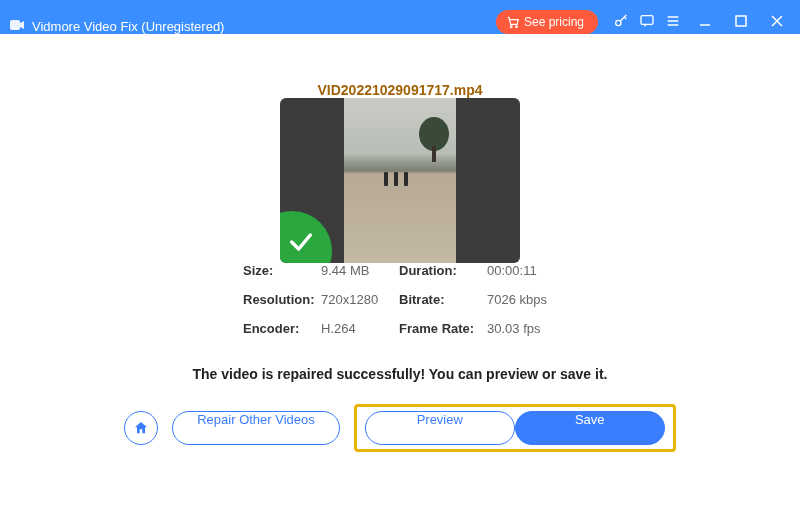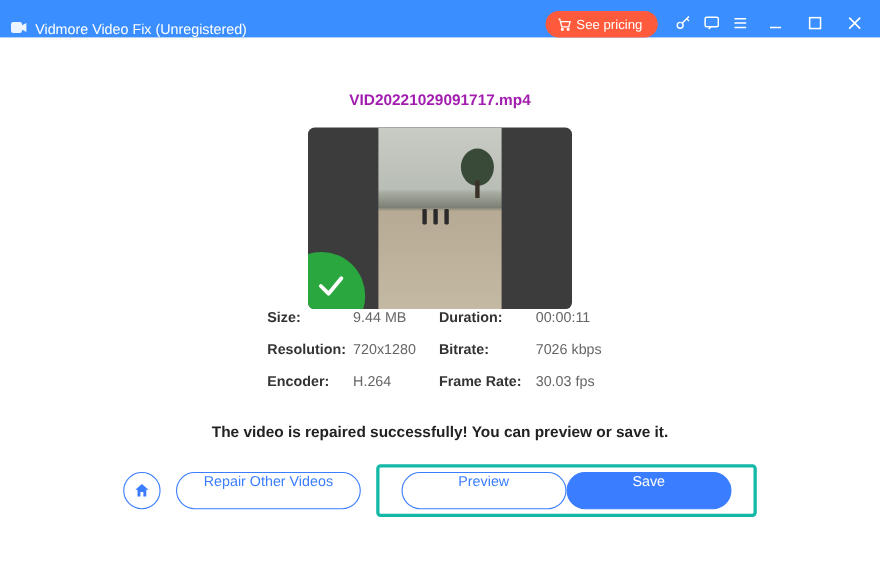--- a/index.html
+++ b/index.html
@@ -28,21 +28,21 @@
     font-size: 12px;
     margin-right: 10px;
     cursor: pointer;
   }
   .pricing-btn svg { margin-right: 4px; }
   .tb-icon { width: 26px; height: 26px; display:flex; align-items:center; justify-content:center; cursor:pointer; color:#fff; }
   .win-controls { display:flex; gap: 10px; margin-left: 6px; }
 
   .content { padding-top: 48px; display:flex; flex-direction:column; align-items:center; }
 
-  .filename { font-size: 14px; font-weight: 600; color:#a21caf; margin-bottom: 18px; }
+  .filename { font-size: 14px; font-weight: 600; color:#a16207; }
 
   .thumb-wrap {
     width: 240px; height: 165px; background:#3c3c3c; border-radius: 6px;
     position: relative; overflow:hidden; display:flex; justify-content:center;
   }
   .thumb-img {
     width: 112px; height: 100%; position:relative;
     background: linear-gradient(to bottom, #c9ccc5 0%, #b8bdb5 34%, #a6aba0 36%, #7c7f74 44%, #b6aa94 46%, #c4b9a2 100%);
   }
   .tree { position:absolute; top:18px; right:6px; width:36px; height:46px; }
@@ -74,21 +74,21 @@
     width: 34px; height:34px; border-radius:50%; border:1.5px solid #3a7dff;
     display:flex; align-items:center; justify-content:center; cursor:pointer; color:#3a7dff;
   }
   .pill-btn {
     height: 34px; padding: 0 24px; border-radius: 17px; font-size:13px;
     display:flex; justify-content:center; cursor:pointer; min-width:150px;
     border:1.5px solid #3a7dff; color:#3a7dff; background:#fff;
   }
   .pill-btn.primary { background:#3a7dff; color:#fff; }
   .highlight-box {
-    border: 3px solid #14b8a6; border-radius:4px; padding: 4px 20px;
+    border: 3px solid #eab308; border-radius:4px; padding: 4px 8px;
     display:flex; 
   }
 </style>
 </head>
 <body>
 
 <div class="titlebar">
   <span class="logo">
     <svg width="16" height="16" viewBox="0 0 16 16">
         <rect x="1" y="3" width="10" height="10" rx="2" fill="#fff" opacity="0.9"></rect>

